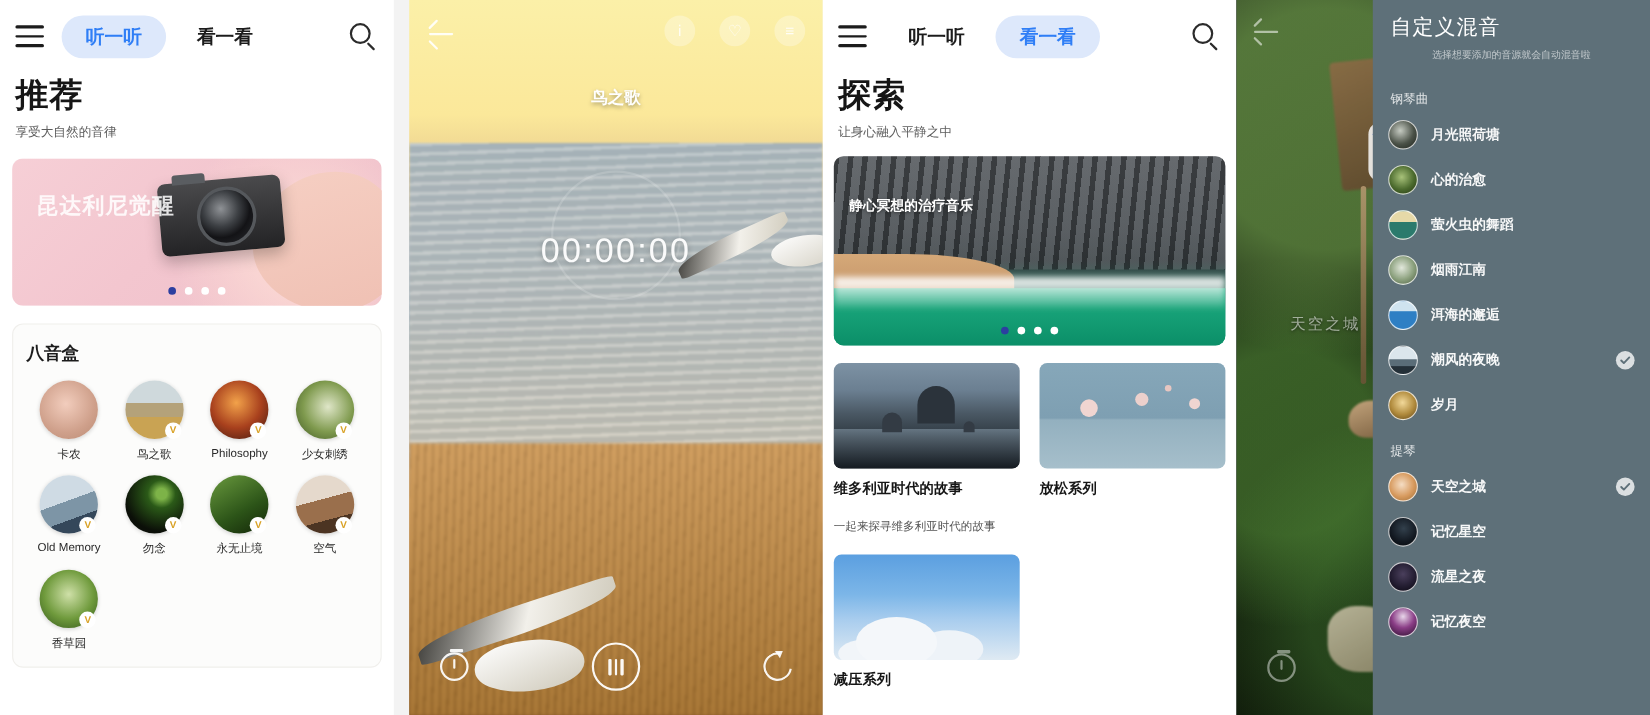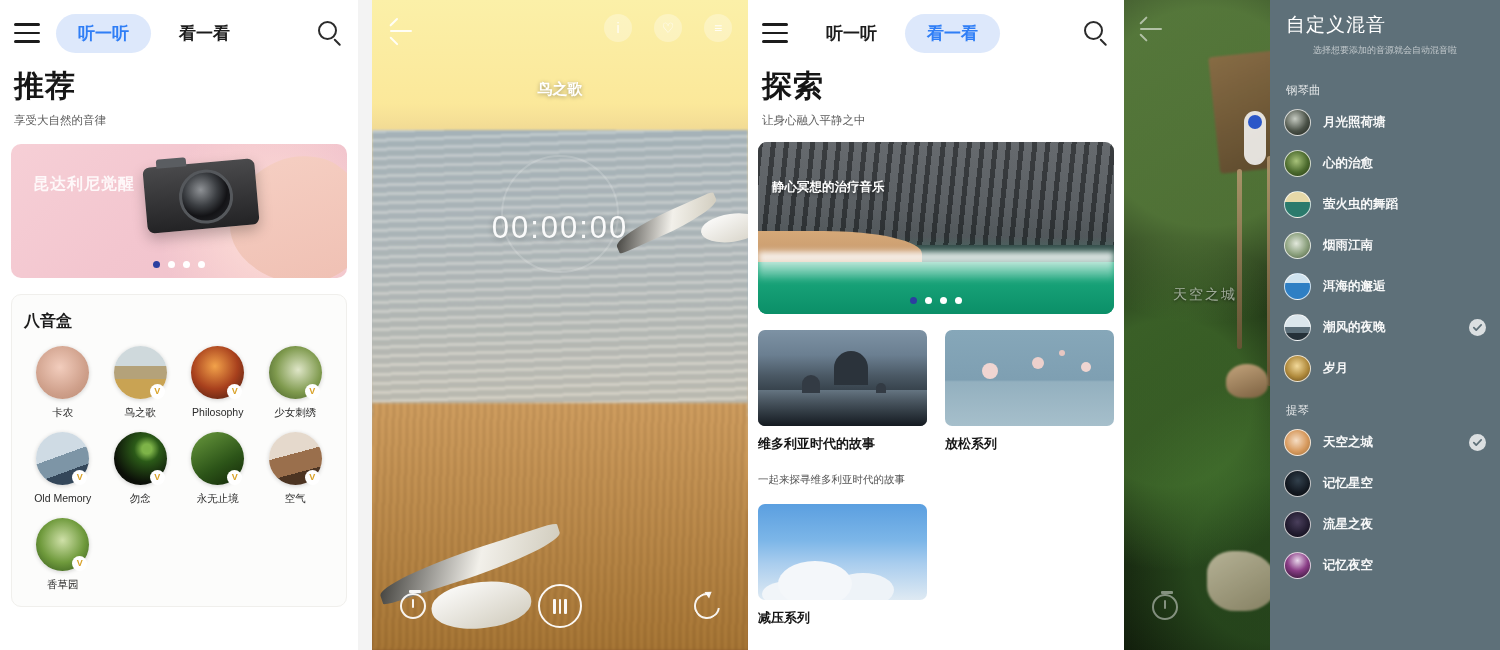--- a/index.html
+++ b/index.html
@@ -33,21 +33,21 @@
   .page-sub { font-size: 11.5px; color: #5d5d5d; padding: 6px 14px 0; }
 
   .banner { margin: 16px 11px 0; height: 134px; border-radius: 10px; position: relative; overflow: hidden;
     background:
       radial-gradient(circle at 78% 62%, rgba(255,225,215,.95) 0%, rgba(255,225,215,0) 42%),
       linear-gradient(135deg,#f6cfd6 0%, #f3c6cf 45%, #efc0ca 100%); }
   .banner .cam { position: absolute; left: 40%; top: 14%; width: 112px; height: 66px; background: linear-gradient(180deg,#4a4a4c,#232325); border-radius: 7px; transform: rotate(-5deg); box-shadow: 0 6px 14px rgba(0,0,0,.25); }
   .banner .cam:after { content:""; position:absolute; left: 34px; top: 7px; width: 48px; height: 48px; border-radius: 50%; background: radial-gradient(circle at 40% 35%, #8f9296 0%, #3c3f43 38%, #131316 62%, #2a2c30 100%); border: 3px solid #55585c; }
   .banner .cam:before { content:""; position:absolute; left: 14px; top: -7px; width: 30px; height: 9px; background:#5a5d61; border-radius: 3px 3px 0 0; }
   .banner .hand { position: absolute; right: -6%; top: 8%; width: 135px; height: 128px; background: linear-gradient(150deg,#f6d0c4,#efbfb2); border-radius: 55% 45% 50% 50% / 60% 55% 45% 40%; transform: rotate(12deg); }
-  .banner .btxt { position: absolute; left: 22px; top: 30px; font-size: 16px; font-weight: bold; color: rgba(255,255,255,.86); letter-spacing: 1px; }
+  .banner .btxt { position: absolute; left: 22px; top: 30px; font-size: 20px; font-weight: bold; color: rgba(255,255,255,.86); letter-spacing: 1px; }
   .dots { position: absolute; left: 0; right: 0; bottom: 10px; display: flex; justify-content: center; gap: 8px; }
   .dots .d { width: 7px; height: 7px; border-radius: 50%; background: #ffffff; }
   .dots .d.on { background: #2c3fa0; }
 
   .section-card { margin: 16px 11px 0; background: #fcfcfb; border: 1px solid #f0efec; border-radius: 10px; padding: 16px 12px 14px; }
   .section-title { font-size: 16px; font-weight: bold; color: #1c1c1c; margin-bottom: 14px; }
   .grid4 { display: grid; grid-template-columns: repeat(4, 1fr); row-gap: 12px; }
   .gitem { display: flex; flex-direction: column; align-items: center; cursor: pointer; }
   .thumb { width: 53px; height: 53px; border-radius: 50%; position: relative; box-shadow: 0 1px 4px rgba(0,0,0,.18); overflow: visible; }
   .thumb .img { position: absolute; inset: 0; border-radius: 50%; }
@@ -150,21 +150,21 @@
   .p4-wtxt { position: absolute; left: 13%; top: 44%; font-size: 14px; color: rgba(255,255,255,.55); letter-spacing: 2px; text-shadow: 0 1px 3px rgba(0,0,0,.6); }
   .p4-back { position:absolute; left: 14px; top: 16px; width: 26px; height: 26px; cursor:pointer; }
   .p4-back .ln { position:absolute; left:2px; top:12px; width:22px; height:2px; background:rgba(255,255,255,.55); border-radius:2px; }
   .p4-back .a1, .p4-back .a2 { position:absolute; left:2px; width:10px; height:2px; background:rgba(255,255,255,.55); border-radius:2px; }
   .p4-back .a1 { top:6.8px; transform: rotate(-45deg); transform-origin:left center; }
   .p4-back .a2 { top:17.2px; transform: rotate(45deg); transform-origin:left center; }
   .p4-timer { position:absolute; left: 28px; bottom: 30px; width: 26px; height: 26px; border: 2px solid rgba(255,255,255,.45); border-radius: 50%; }
   .p4-timer:after { content:""; position:absolute; left:10px; top:4px; width:2px; height:9px; background:rgba(255,255,255,.45); border-radius:1px;}
   .p4-timer:before { content:""; position:absolute; left:7px; top:-5px; width:12px; height:3px; background:rgba(255,255,255,.45); border-radius:1px;}
 
-  .p4-sheet { position: absolute; right: 0; top: 0; width: 230px; height: 650px; background: #5e7079; overflow: hidden; }
+  .p4-sheet { position: absolute; right: 0; top: 0; width: 252px; height: 650px; background: #5e7079; overflow: hidden; }
   .p4-head { padding: 12px 16px 12px; }
   .p4-h1 { font-size: 19px; color: #ffffff; font-weight: normal; letter-spacing: 1px; }
   .p4-h2 { font-size: 9px; color: rgba(255,255,255,.6); margin-top: 6px; text-align: center; }
   .p4-group { font-size: 11.5px; color: rgba(255,255,255,.82); padding: 14px 16px 4px; }
   .p4-row { display: flex; align-items: center; padding: 7px 14px; cursor: pointer; font-weight: bold; }
   .p4-av { width: 27px; height: 27px; border-radius: 50%; flex: none; border: 1.4px solid rgba(255,255,255,.75); }
   .p4-name { font-size: 12.5px; color: rgba(255,255,255,.95); margin-left: 12px; white-space: nowrap; }
   .p4-check { margin-left: auto; width: 17px; height: 17px; border-radius: 50%; background: rgba(255,255,255,.78); display:flex; align-items:center; justify-content:center; }
   .p4-check svg { width: 11px; height: 11px; }
 </style>

